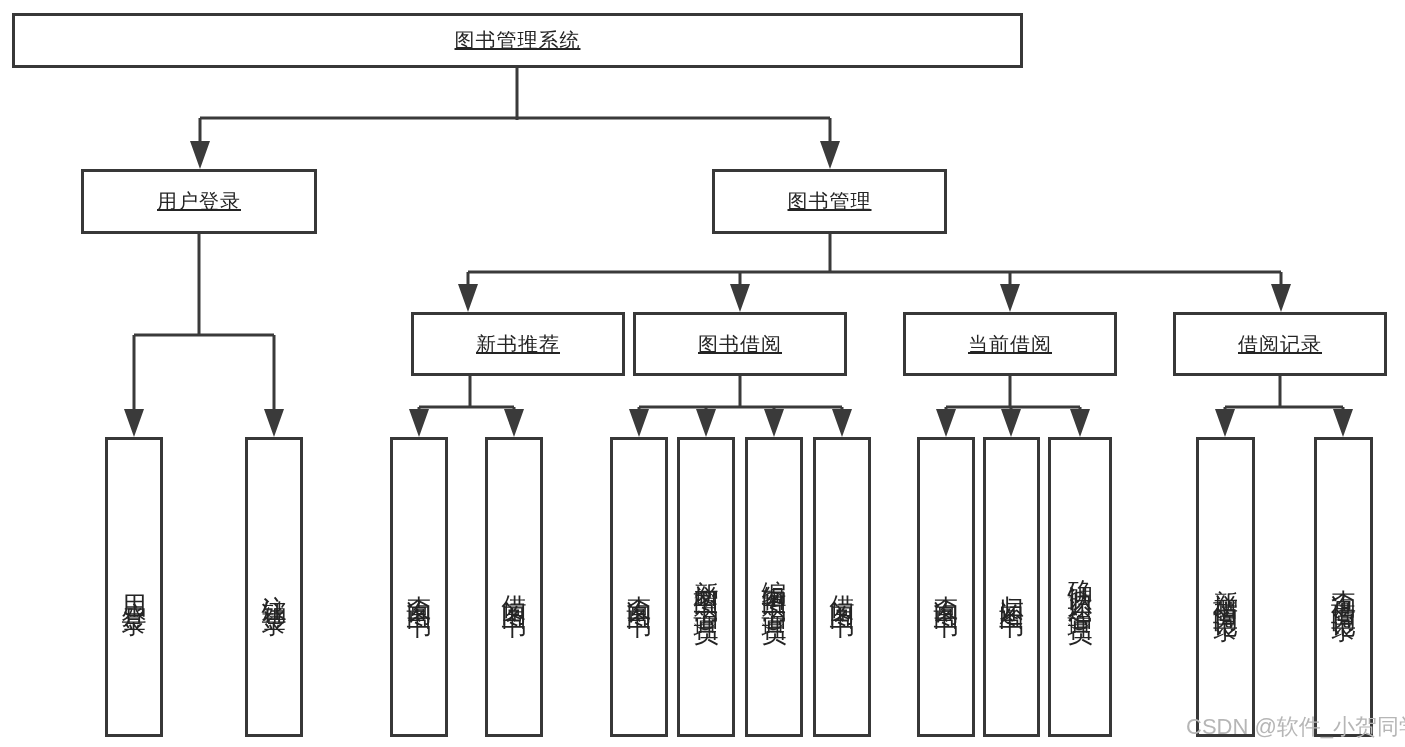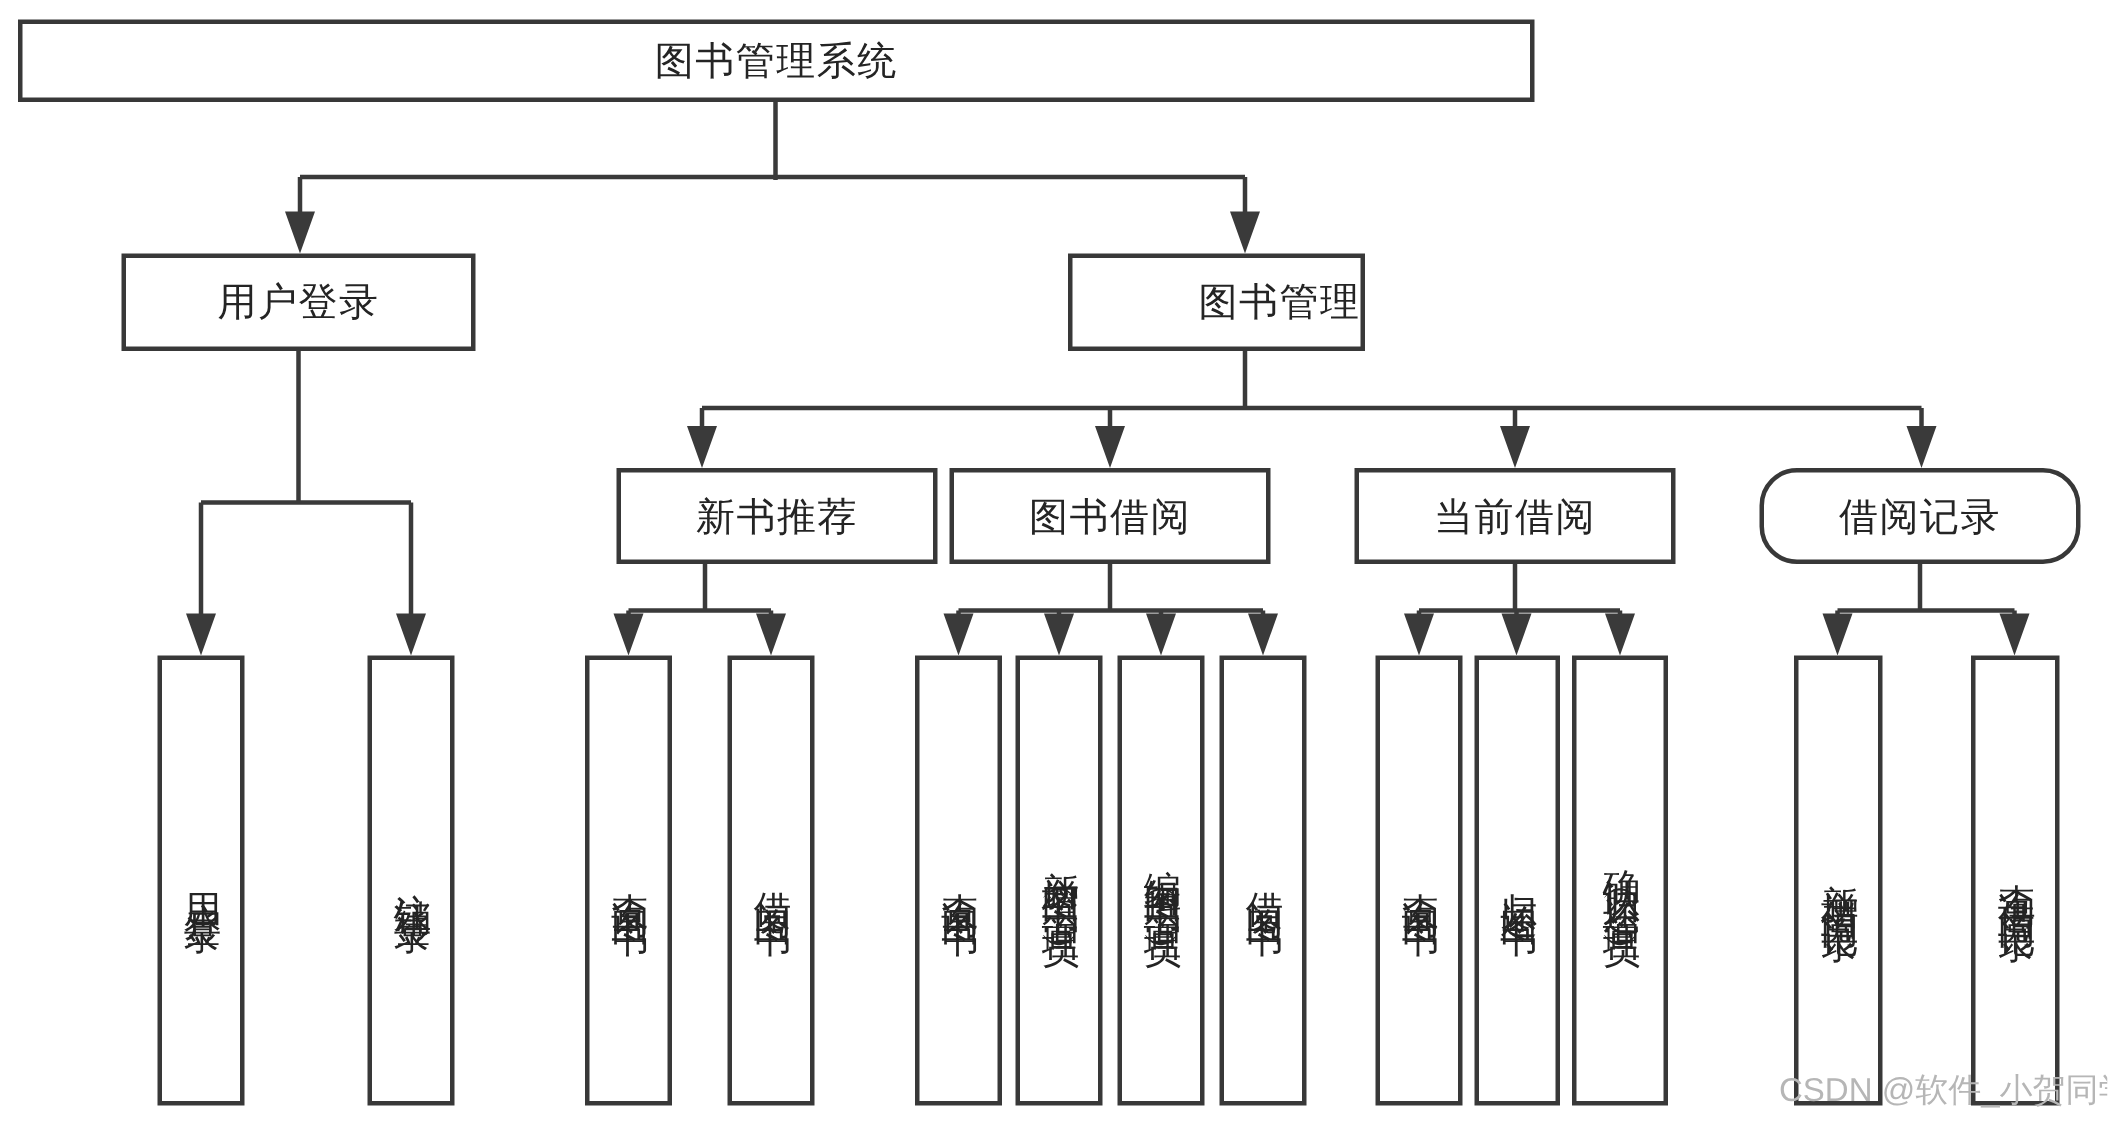--- a/index.html
+++ b/index.html
@@ -36,23 +36,24 @@
   }
   .node{
     position:absolute;
     z-index:2;
     background:var(--background);
     border:3px solid var(--box-border);
     display:flex;
     align-items:center;
     justify-content:center;
     color:var(--text);
-    font-size:26px;
+    font-size:20px;
     letter-spacing:1px;
     white-space:nowrap;
+    text-decoration:underline;
   }
   .node.root{left:12px;top:13px;width:1011px;height:55px;}
   .leaf{
     position:absolute;
     top:437px;
     height:300px;
     width:58px;
     z-index:2;
     background:var(--background);
     border:3px solid var(--box-border);
@@ -103,34 +104,34 @@
       M1215,409 H1235 L1225,437 Z  M1333,409 H1353 L1343,437 Z"></path>
   </svg>
 
   <div class="node root">
     <span>图书管理系统</span>
   </div>
 
   <div class="node" style="left:81px;top:169px;width:236px;height:65px;">
     <span>用户登录</span>
   </div>
-  <div class="node" style="left:712px;top:169px;width:198px;height:65px;justify-content:flex-end;">
+  <div class="node" style="left:712px;top:169px;width:235px;height:65px;">
     <span>图书管理</span>
   </div>
 
   <div class="node" style="left:363px;top:312px;width:214px;height:64px;margin-left:48px;">
     <span>新书推荐</span>
   </div>
   <div class="node" style="left:633px;top:312px;width:214px;height:64px;">
     <span>图书借阅</span>
   </div>
   <div class="node" style="left:903px;top:312px;width:214px;height:64px;">
     <span>当前借阅</span>
   </div>
-  <div class="node" style="left:1173px;top:312px;width:214px;height:64px;border-radius:25px;">
+  <div class="node" style="left:1173px;top:312px;width:214px;height:64px;">
     <span>借阅记录</span>
   </div>
 
   <div class="leaf" style="left:105px;">
     <span class="vtext">用户登录</span>
   </div>
   <div class="leaf" style="left:245px;">
     <span class="vtext">注销登录</span>
   </div>
 

